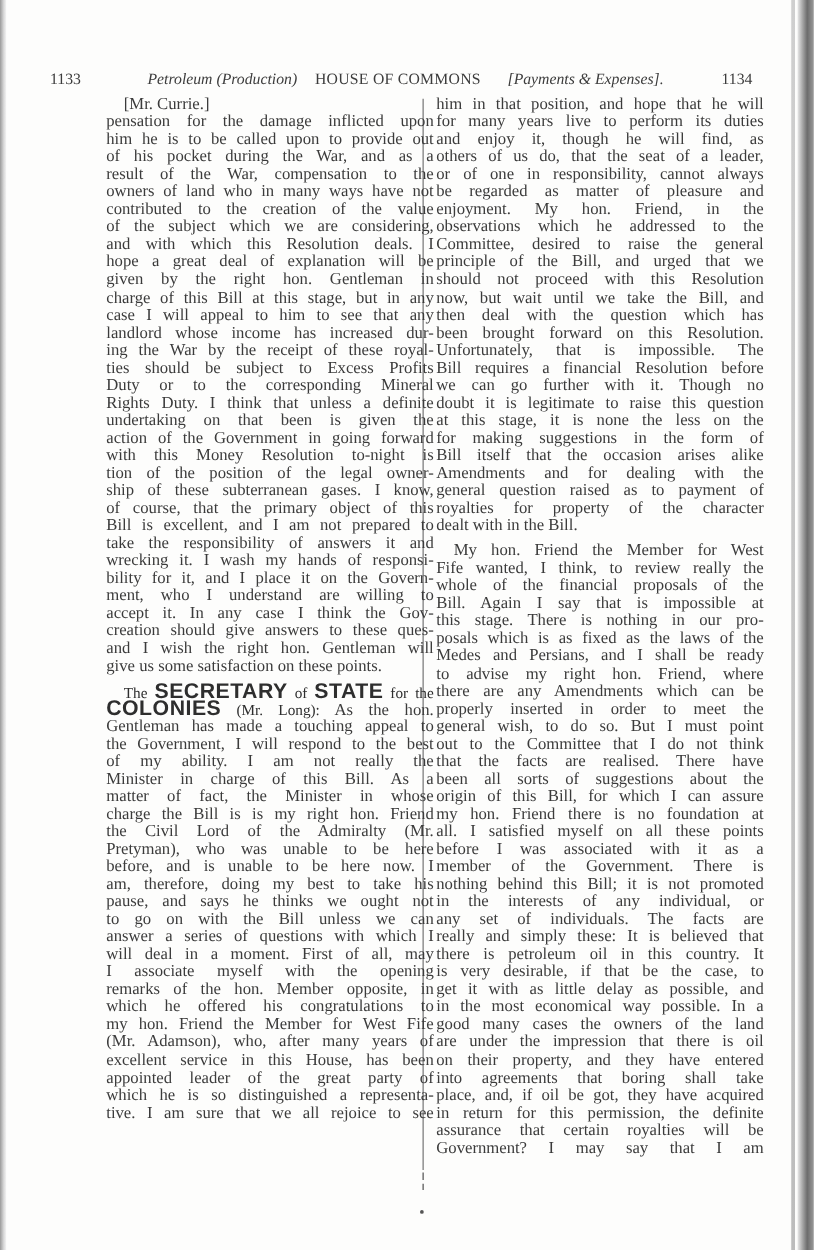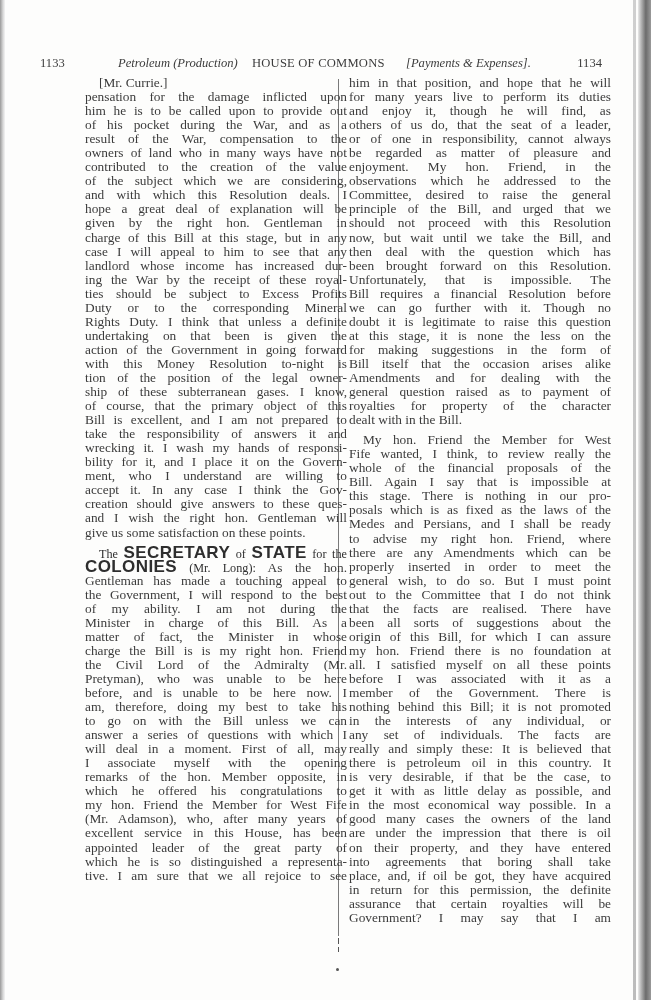--- a/index.html
+++ b/index.html
@@ -185,28 +185,29 @@
       <span class="line last">give us some satisfaction on these points.</span>
     </div>
 
     <span class="para-gap"></span>
 
     <div>
       <span class="line indent"><span class="sc-normal">The </span><span class="sc">SECRETARY</span><span class="sc-normal"> of </span><span class="sc">STATE</span><span class="sc-normal"> for the</span></span>
       <span class="line"><span class="sc">COLONIES</span><span class="sc-normal"> (Mr. Long):</span><span> As the hon.</span></span>
       <span class="line">Gentleman has made a touching appeal to</span>
       <span class="line">the Government, I will respond to the best</span>
-      <span class="line">of my ability. I am not during the</span>
+      <span class="line">of my ability. I am not really the</span>
       <span class="line">Minister in charge of this Bill. As a</span>
       <span class="line">matter of fact, the Minister in whose</span>
       <span class="line">charge the Bill is is my right hon. Friend</span>
       <span class="line">the Civil Lord of the Admiralty (Mr.</span>
       <span class="line">Pretyman), who was unable to be here</span>
       <span class="line">before, and is unable to be here now. I</span>
       <span class="line">am, therefore, doing my best to take his</span>
+      <span class="line">pause, and says he thinks we ought not</span>
       <span class="line">to go on with the Bill unless we can</span>
       <span class="line">answer a series of questions with which I</span>
       <span class="line">will deal in a moment. First of all, may</span>
       <span class="line">I associate myself with the opening</span>
       <span class="line">remarks of the hon. Member opposite, in</span>
       <span class="line">which he offered his congratulations to</span>
       <span class="line">my hon. Friend the Member for West Fife</span>
       <span class="line">(Mr. Adamson), who, after many years of</span>
       <span class="line">excellent service in this House, has been</span>
       <span class="line">appointed leader of the great party of</span>

